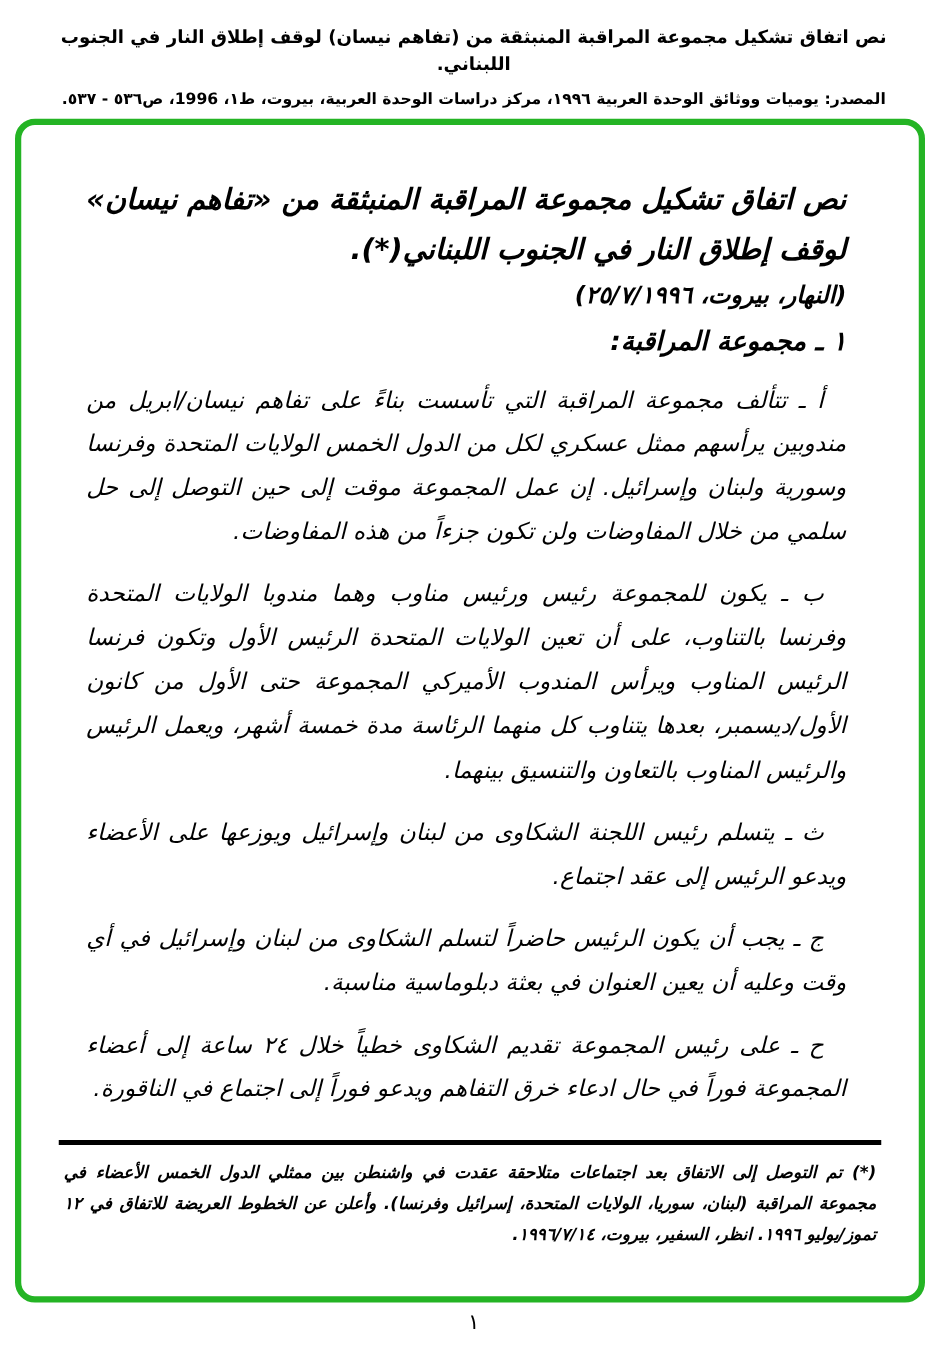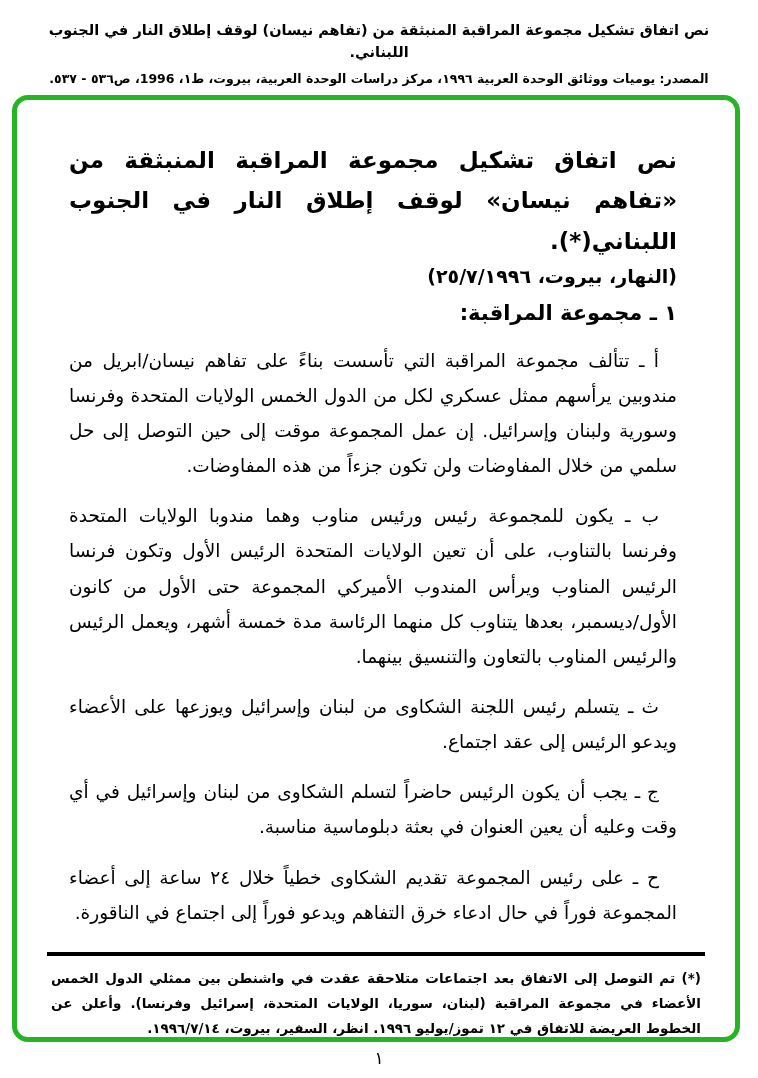--- a/index.html
+++ b/index.html
@@ -43,20 +43,21 @@
     top: 95px;
     left: 12px;
     width: 728px;
     height: 947px;
     border: 5px solid #24b424;
     border-radius: 16px;
     background: #ffffff;
     box-sizing: border-box;
     padding: 40px 58px 14px 52px;
     overflow: hidden;
+    font-style: italic;
   }
 
   .doc-title {
     font-size: 23px;
     font-weight: bold;
     line-height: 1.75;
     text-align: justify;
     margin: 0 0 4px 0;
   }
   .doc-byline {

